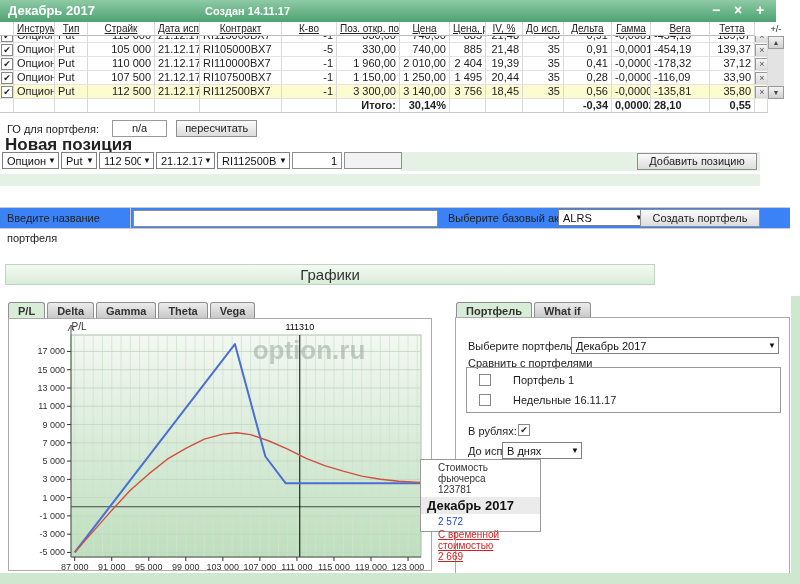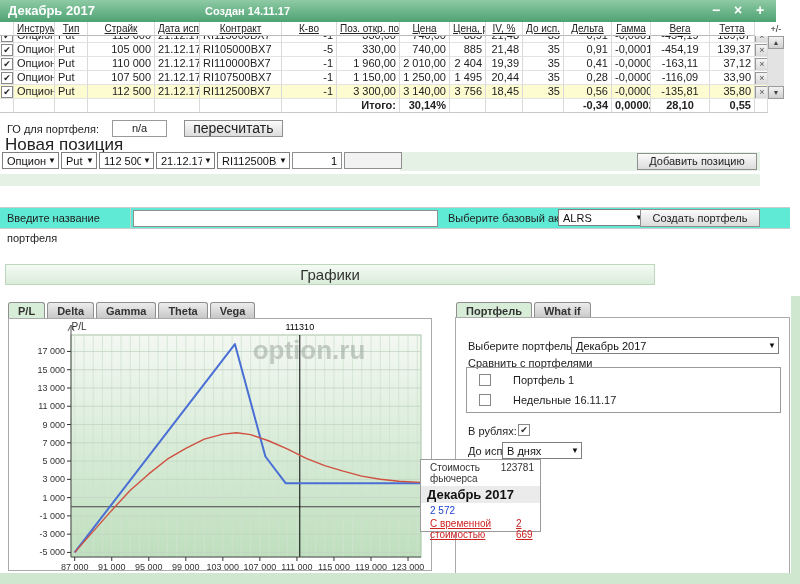--- a/index.html
+++ b/index.html
@@ -20,21 +20,21 @@
   .c{box-sizing:border-box;border-right:1px solid #d9d9d9;border-bottom:1px solid #e3e3e3;
      padding:0 3px;white-space:nowrap;overflow:hidden;}
   .hrow .c{border-bottom:1px solid #b9b9b9;text-align:center;font-size:10px;color:#222;}
   .hrow .c span{text-decoration:underline;cursor:pointer;}
   .w-cb{width:14px;text-align:center;padding:0 1px;}
   .w-instr{width:41px;} .w-type{width:33px;} .w-strike{width:67px;text-align:right;}
   .w-date{width:45px;text-align:center;} .w-contract{width:82px;} .w-qty{width:55px;text-align:right;}
   .w-open{width:63px;text-align:right;} .w-price{width:50px;text-align:right;}
   .w-rub{width:36px;text-align:right;} .w-iv{width:37px;text-align:right;}
   .w-days{width:41px;text-align:right;} .w-delta{width:48px;text-align:right;}
-  .w-gamma{width:39px;text-align:right;} .w-vega{width:59px;text-align:center;}
+  .w-gamma{width:39px;text-align:right;} .w-vega{width:59px;text-align:left;}
   .w-theta{width:45px;text-align:right;} .w-del{width:13px;text-align:center;padding:0;}
   .hl .c{background:#fdfbd0;}
   .partialwrap{height:7px;overflow:hidden;}
   .partialwrap .trow{margin-top:-7px;}
   .totrow .c{border-bottom:1px solid #c9c9c9;font-weight:bold;}
   .cbx{display:inline-block;width:10px;height:10px;border:1px solid #888;background:#fff;
        font-size:9px;line-height:10px;text-align:center;color:#222;vertical-align:middle;cursor:pointer;}
   .delbtn{display:inline-block;width:12px;height:12px;margin-top:1px;border:1px solid #999;
        background:linear-gradient(#f4f4f4,#d8d8d8);font-size:9px;line-height:11px;color:#555;cursor:pointer;}
   .tscroll{position:absolute;left:768px;top:14px;width:16px;height:63px;background:#e3e3e3;}
@@ -49,31 +49,31 @@
   .sel{box-sizing:border-box;border:1px solid #7f7f7f;background:#fff;font-size:11px;color:#111;
        display:flex;align-items:center;height:17px;padding:0 2px 0 4px;cursor:pointer;overflow:hidden;}
   .sel .txt{flex:1;white-space:nowrap;overflow:hidden;}
   .sel .arr{font-size:8px;color:#111;margin-left:2px;}
   .inputbox{box-sizing:border-box;border:1px solid #8f8f8f;background:#fff;font-size:11px;height:17px;}
 
   .gorow{position:absolute;left:7px;top:120px;height:18px;font-size:11px;color:#222;}
   .gorow .golabel{display:inline-block;vertical-align:middle;}
   .goval{display:inline-block;width:53px;height:15px;border:1px solid #999;text-align:center;
          line-height:15px;margin-left:10px;vertical-align:middle;font-size:11px;}
-  .gorow .btn{margin-left:14px;vertical-align:middle;font-size:14px;padding:0 8px;height:17px;line-height:15px;}
+  .gorow .btn{margin-left:6px;vertical-align:middle;font-size:11px;padding:0 8px;height:17px;line-height:15px;}
 
   .sectitle{position:absolute;font-size:17px;color:#222;}
 
   .nprow{position:absolute;left:2px;top:152px;height:19px;}
   .nprow .sel,.nprow input{position:absolute;top:0;}
   .npband{position:absolute;left:400px;top:152px;width:360px;height:19px;background:#e4f1e4;}
   .npband2{position:absolute;left:0px;top:174px;width:760px;height:12px;background:#e4f1e4;}
   .npadd{position:absolute;left:637px;top:153px;width:120px;height:17px;line-height:15px;padding:0;}
 
-  .cprow{position:absolute;left:0;top:207px;width:790px;height:22px;background:#5eead4;
+  .cprow{position:absolute;left:0;top:207px;width:790px;height:22px;background:#3b82f6;
          border-top:1px solid #ccc;border-bottom:1px solid #ccc;box-sizing:border-box;font-size:11px;color:#222;}
   .cplabelcell{position:absolute;left:0;top:0;width:131px;height:20px;border-right:1px solid #ccc;
          line-height:20px;padding-left:7px;box-sizing:border-box;}
   .cpname{position:absolute;left:133px;top:2px;width:305px;}
   .cpasset-label{position:absolute;left:448px;top:4px;}
   .cpasset{position:absolute;left:558px;top:1px;width:88px;}
   .cpbtn{position:absolute;left:640px;top:1px;width:120px;height:18px;line-height:16px;padding:0;}
 
   .graphbar{position:absolute;left:5px;top:264px;width:650px;height:21px;box-sizing:border-box;
       background:linear-gradient(#f3faf3,#daecda);border:1px solid #bdd7bd;
@@ -93,21 +93,21 @@
       box-sizing:border-box;background:#fff;font-size:11px;color:#222;}
   .panel .lbl{position:absolute;text-align:center;}
   .cmpbox{position:absolute;left:10px;top:49px;width:313px;height:44px;border:1px solid #9a9a9a;}
   .cmprow{position:absolute;left:0;height:20px;line-height:14px;padding-top:3px;}
   .cmprow .cbx{margin:0 0 0 12px;}
   .cmprow .cl{position:absolute;left:46px;top:4px;white-space:nowrap;}
 
   
   .tooltip{position:absolute;left:420px;top:459px;width:121px;height:73px;background:#fff;
       border:1px solid #9a9a9a;box-sizing:border-box;font-size:10px;color:#333;z-index:5;}
-  .tt-r{display:flex;justify-content:space-between;padding:2px 6px 0 9px;}
+  .tt-r{display:flex;justify-content:space-between;padding:2px 6px 0 17px;flex-direction:column;}
   .tt-title{background:#ebebeb;font-size:13px;font-weight:bold;color:#111;padding:1px 6px;margin-top:2px;}
   .tt-blue{color:#2244cc;} .tt-red{color:#cc2222;text-decoration:underline;}
 
   .greenstrip-r{position:absolute;left:791px;top:296px;width:9px;height:288px;background:#cfe6cf;}
   .greenstrip-b{position:absolute;left:0;top:573px;width:800px;height:11px;background:#cfe6cf;}
 </style>
 </head>
 <body>
 
 <div id="page">
@@ -193,21 +193,21 @@
       <div class="c w-date">21.12.17</div>
       <div class="c w-contract">RI110000BX7</div>
       <div class="c w-qty">-1</div>
       <div class="c w-open">1 960,00</div>
       <div class="c w-price">2 010,00</div>
       <div class="c w-rub">2 404</div>
       <div class="c w-iv">19,39</div>
       <div class="c w-days">35</div>
       <div class="c w-delta">0,41</div>
       <div class="c w-gamma">-0,000058</div>
-      <div class="c w-vega">-163,11</div>
+      <div class="c w-vega">-178,32</div>
       <div class="c w-theta">37,12</div>
       <div class="c w-del"><span class="delbtn">×</span></div>
     </div>
 
     <div class="trow">
       <div class="c w-cb"><span class="cbx">✔</span></div>
       <div class="c w-instr">Опцион</div>
       <div class="c w-type">Put</div>
       <div class="c w-strike">107 500</div>
       <div class="c w-date">21.12.17</div>
@@ -270,21 +270,21 @@
       <div class="sbtn" style="bottom:0;">▼</div>
     </div>
   </div>
 
   <div class="gorow">
     <span class="golabel">ГО для портфеля:</span>
     <span class="goval">n/a</span>
     <span class="btn">пересчитать</span>
   </div>
 
-  <div class="sectitle" style="left:5px;top:135px;">Новая позиция</div>
+  <div class="sectitle" style="left:5px;top:135px;font-weight:bold;">Новая позиция</div>
   <div class="npband"></div>
   <div class="npband2"></div>
   <div class="nprow">
     <div class="sel" style="left:0;width:57px;">
         <span class="txt">Опцион</span>
         <span class="arr">▼</span>
       </div>
     <div class="sel" style="left:59px;width:36px;">
         <span class="txt">Put</span>
         <span class="arr">▼</span>

